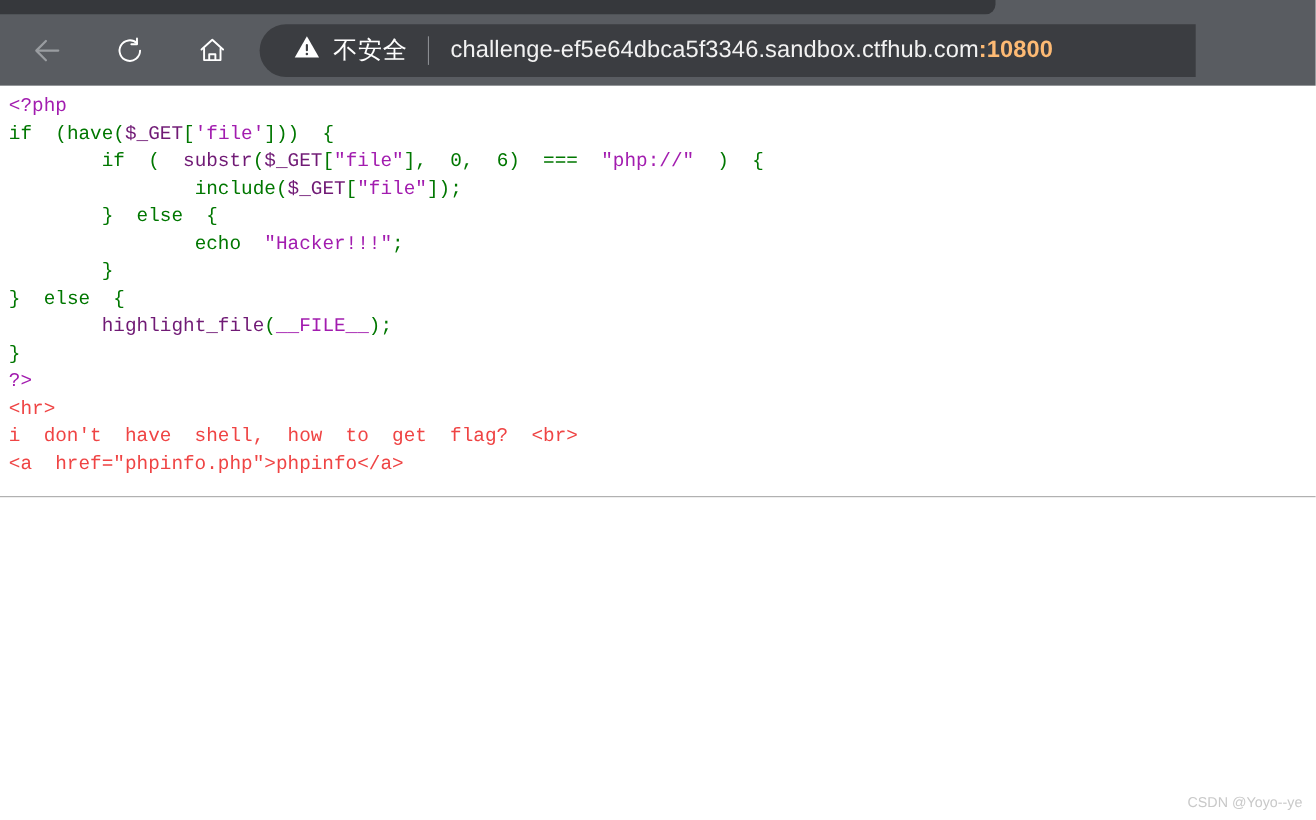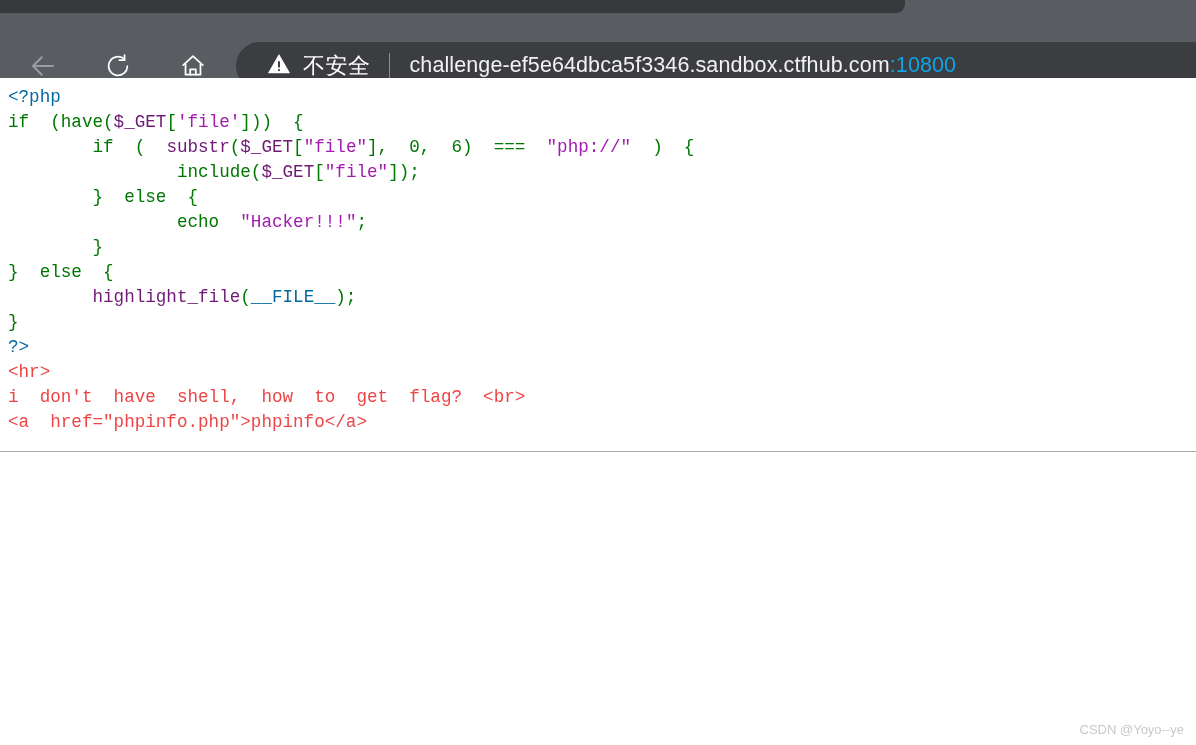--- a/index.html
+++ b/index.html
@@ -27,23 +27,22 @@
     position: absolute;
     top: 0; left: 0;
     width: 905px;
     height: 13px;
     background: #36383c;
     border-radius: 0 0 9px 0;
   }
   .toolbar {
     position: absolute;
     top: 13px; left: 0;
-    width: 1196px;
+    width: 1087px;
     height: 65px;
-    margin-top: 20px;
   }
   .nav-btn {
     position: absolute;
     top: 50%;
     transform: translateY(-50%);
     width: 38px;
     height: 38px;
     display: flex;
     align-items: center;
     justify-content: center;
@@ -86,40 +85,40 @@
     background: #8a8d91;
     margin: 0 20px 0 18px;
     flex: 0 0 auto;
   }
   .url-text {
     color: #f2f2f2;
     font-size: 21.5px;
     white-space: nowrap;
     letter-spacing: 0.1px;
   }
-  .url-port { color: #0ea5e9; }
+  .url-port { color: #fdba74; font-weight: bold; }
 
   
   .page {
     position: relative;
     width: 1196px;
     height: 667px;
     background: #ffffff;
   }
   .code-block {
     margin: 0;
     padding: 7px 0 0 8px;
     font-family: "Liberation Mono", "DejaVu Sans Mono", monospace;
     font-size: 17.6px;
     line-height: 25px;
     white-space: pre;
     color: #000000;
   }
   
-  .k-default { color: #0369a1; text-align: right; }  
+  .k-default { color: #a21caf; text-align: right; }  
   .k-keyword { color: #007700; text-align: right; }  
   .k-string  { color: #a21caf; }  
   .k-var     { color: #701a75; }  
   .k-html    { color: #ef4444; }  
 
   hr.page-rule {
     border: none;
     border-top: 1px solid #a9a9a9;
     margin: 16px 0 0 0;
     height: 0;

